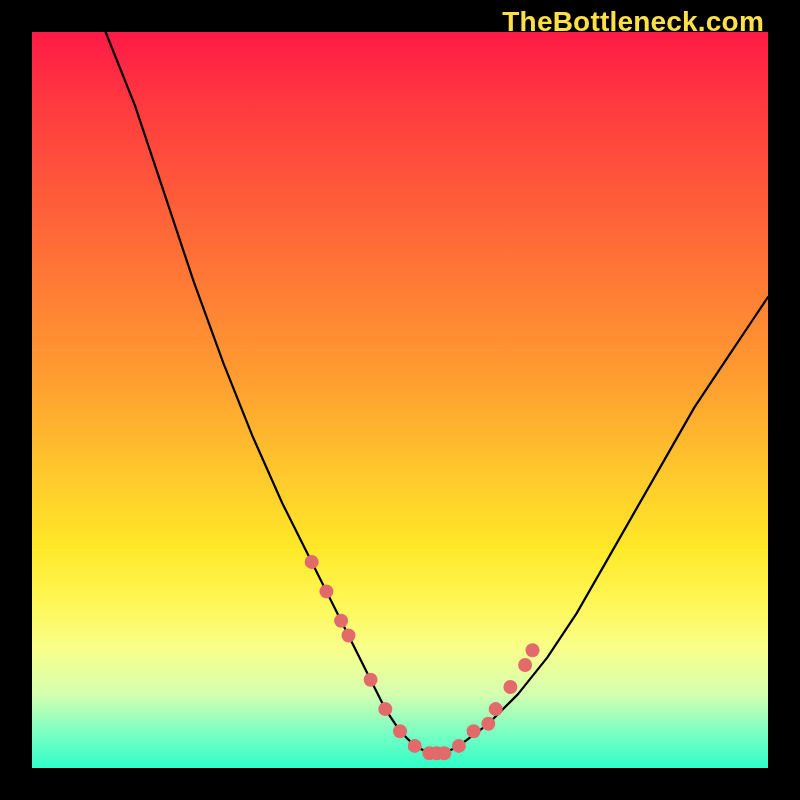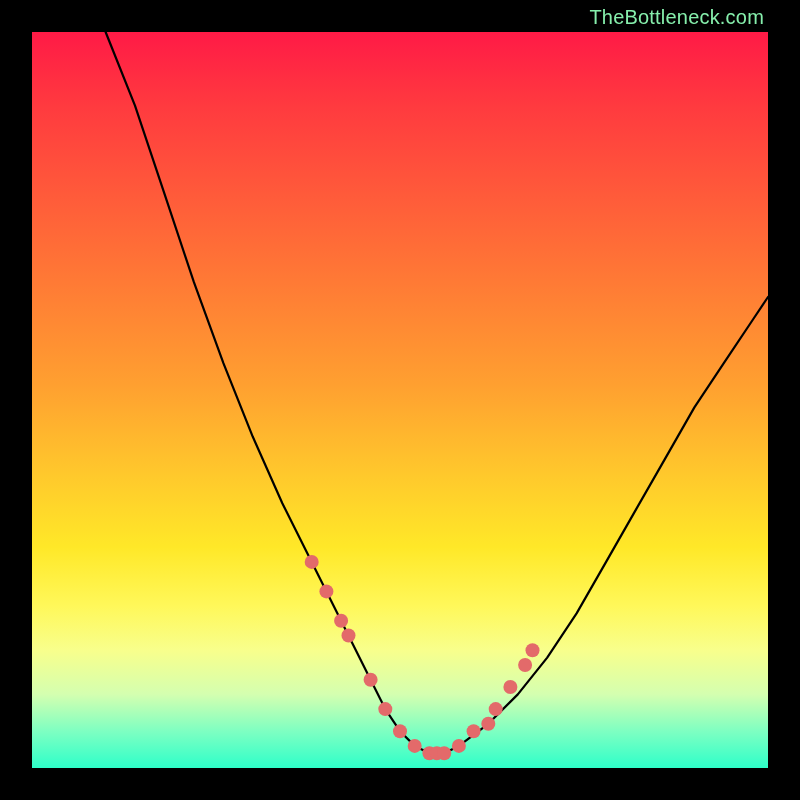--- a/index.html
+++ b/index.html
@@ -36,23 +36,23 @@
       #f8ff8c 84%,
       #d4ffb0 90%,
       #7effc2 95%,
       #2effc9 100%
     );
   }
   .watermark {
     position: absolute;
     top: 6px;
     right: 36px;
-    color: #86efac;
-    font-size: 20px;
-    font-weight: 400;
+    color: #fde047;
+    font-size: 28px;
+    font-weight: 700;
     letter-spacing: 0.2px;
     user-select: none;
   }
   svg.curve {
     position: absolute;
     left: 0;
     top: 0;
     width: 736px;
     height: 736px;
     overflow: visible;

